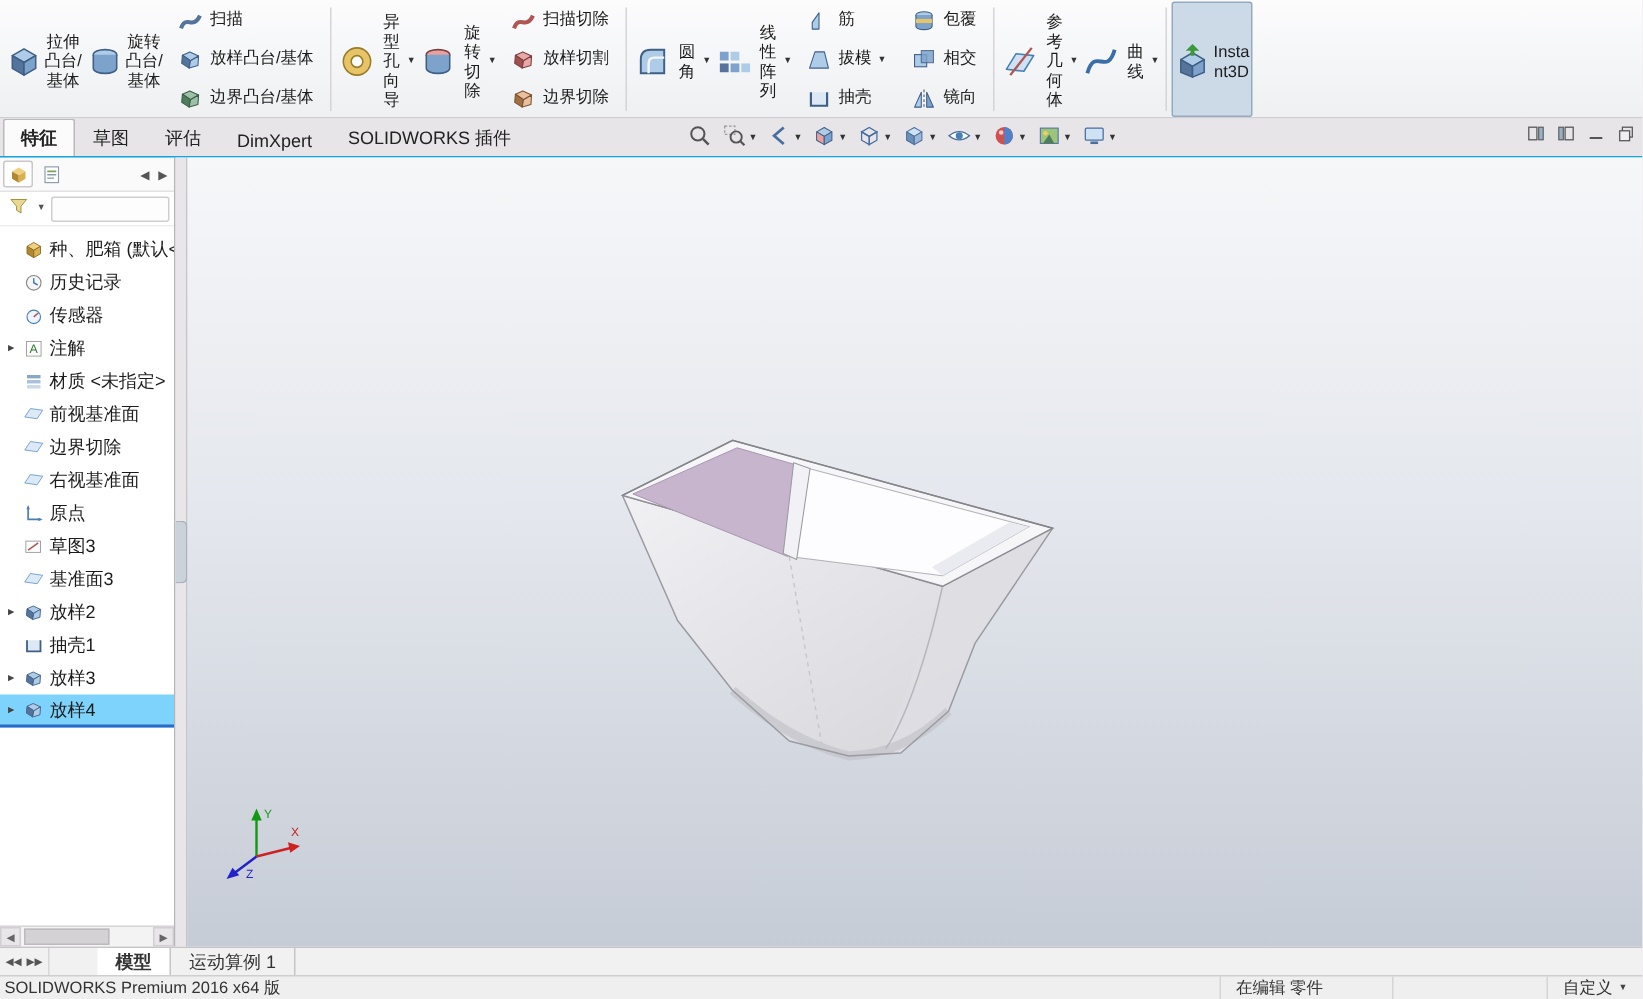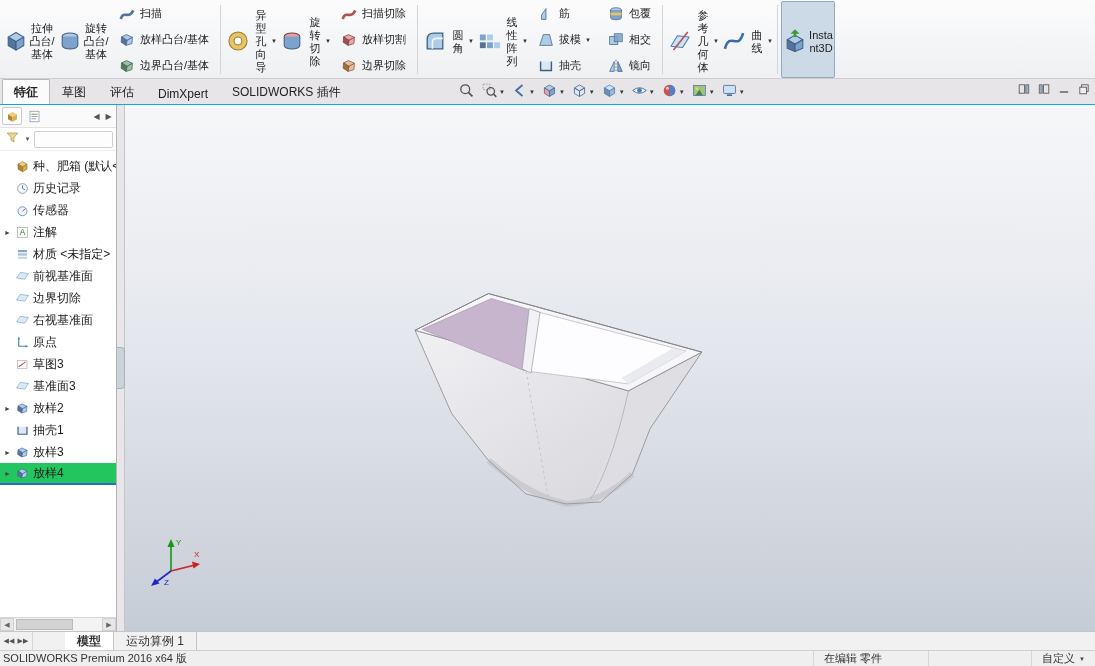--- a/index.html
+++ b/index.html
@@ -48,21 +48,21 @@
   .ph-nav button{font-size:8px;color:#555;width:11px;}
   .filter-row{height:22px;display:flex;align-items:center;gap:2px;padding:0 3px;border-bottom:1px solid #eee;}
   .filter-row svg{width:15px;height:15px;}
   .filter-input{flex:1;height:15px;border:1px solid #d0ced0;border-radius:2px;background:#fdfdfd;}
   .tree{flex:1;overflow:hidden;padding-top:4px;}
   .trow{display:flex;align-items:center;height:22px;gap:3px;padding-left:3px;white-space:nowrap;overflow:hidden;}
   .trow .exp{width:9px;font-size:7px;color:#444;flex:none;text-align:center;}
   .trow .t-ico{width:15px;height:15px;flex:none;}
   .trow .t-ico svg{width:15px;height:15px;}
   .trow .t-lbl{font-size:12px;}
-  .trow.sel{background:#22c55e;border-bottom:2px solid #2a6bc8;height:20px;}
+  .trow.sel{background:#7dd3fc;border-bottom:2px solid #2a6bc8;height:20px;}
   .hscroll{height:13px;background:#f0f0f0;border-top:1px solid #d8d6d8;display:flex;align-items:stretch;}
   .hs-btn{width:14px;font-size:7px;color:#666;background:#e8e6e8;border:1px solid #d0ced0;}
   .hs-track{flex:1;background:#f4f3f4;position:relative;}
   .hs-thumb{position:absolute;left:2px;top:1px;bottom:1px;width:55px;background:#d4d2d4;border:1px solid #bdbabd;}
 
   .splitter{width:7px;background:#e8e6e8;border-right:1px solid #c6c4c6;position:relative;}
   .sp-h{position:absolute;top:242px;left:0;width:7px;height:40px;background:#ccd2da;border:1px solid #aab2bc;border-left:none;border-radius:0 4px 4px 0;}
 
   .viewport{flex:1;position:relative;background:linear-gradient(180deg,#f6f7f9 0%,#e4e7ed 45%,#c6ccd6 100%);overflow:hidden;}
   .model-svg{position:absolute;left:0;top:0;width:100%;height:100%;}

